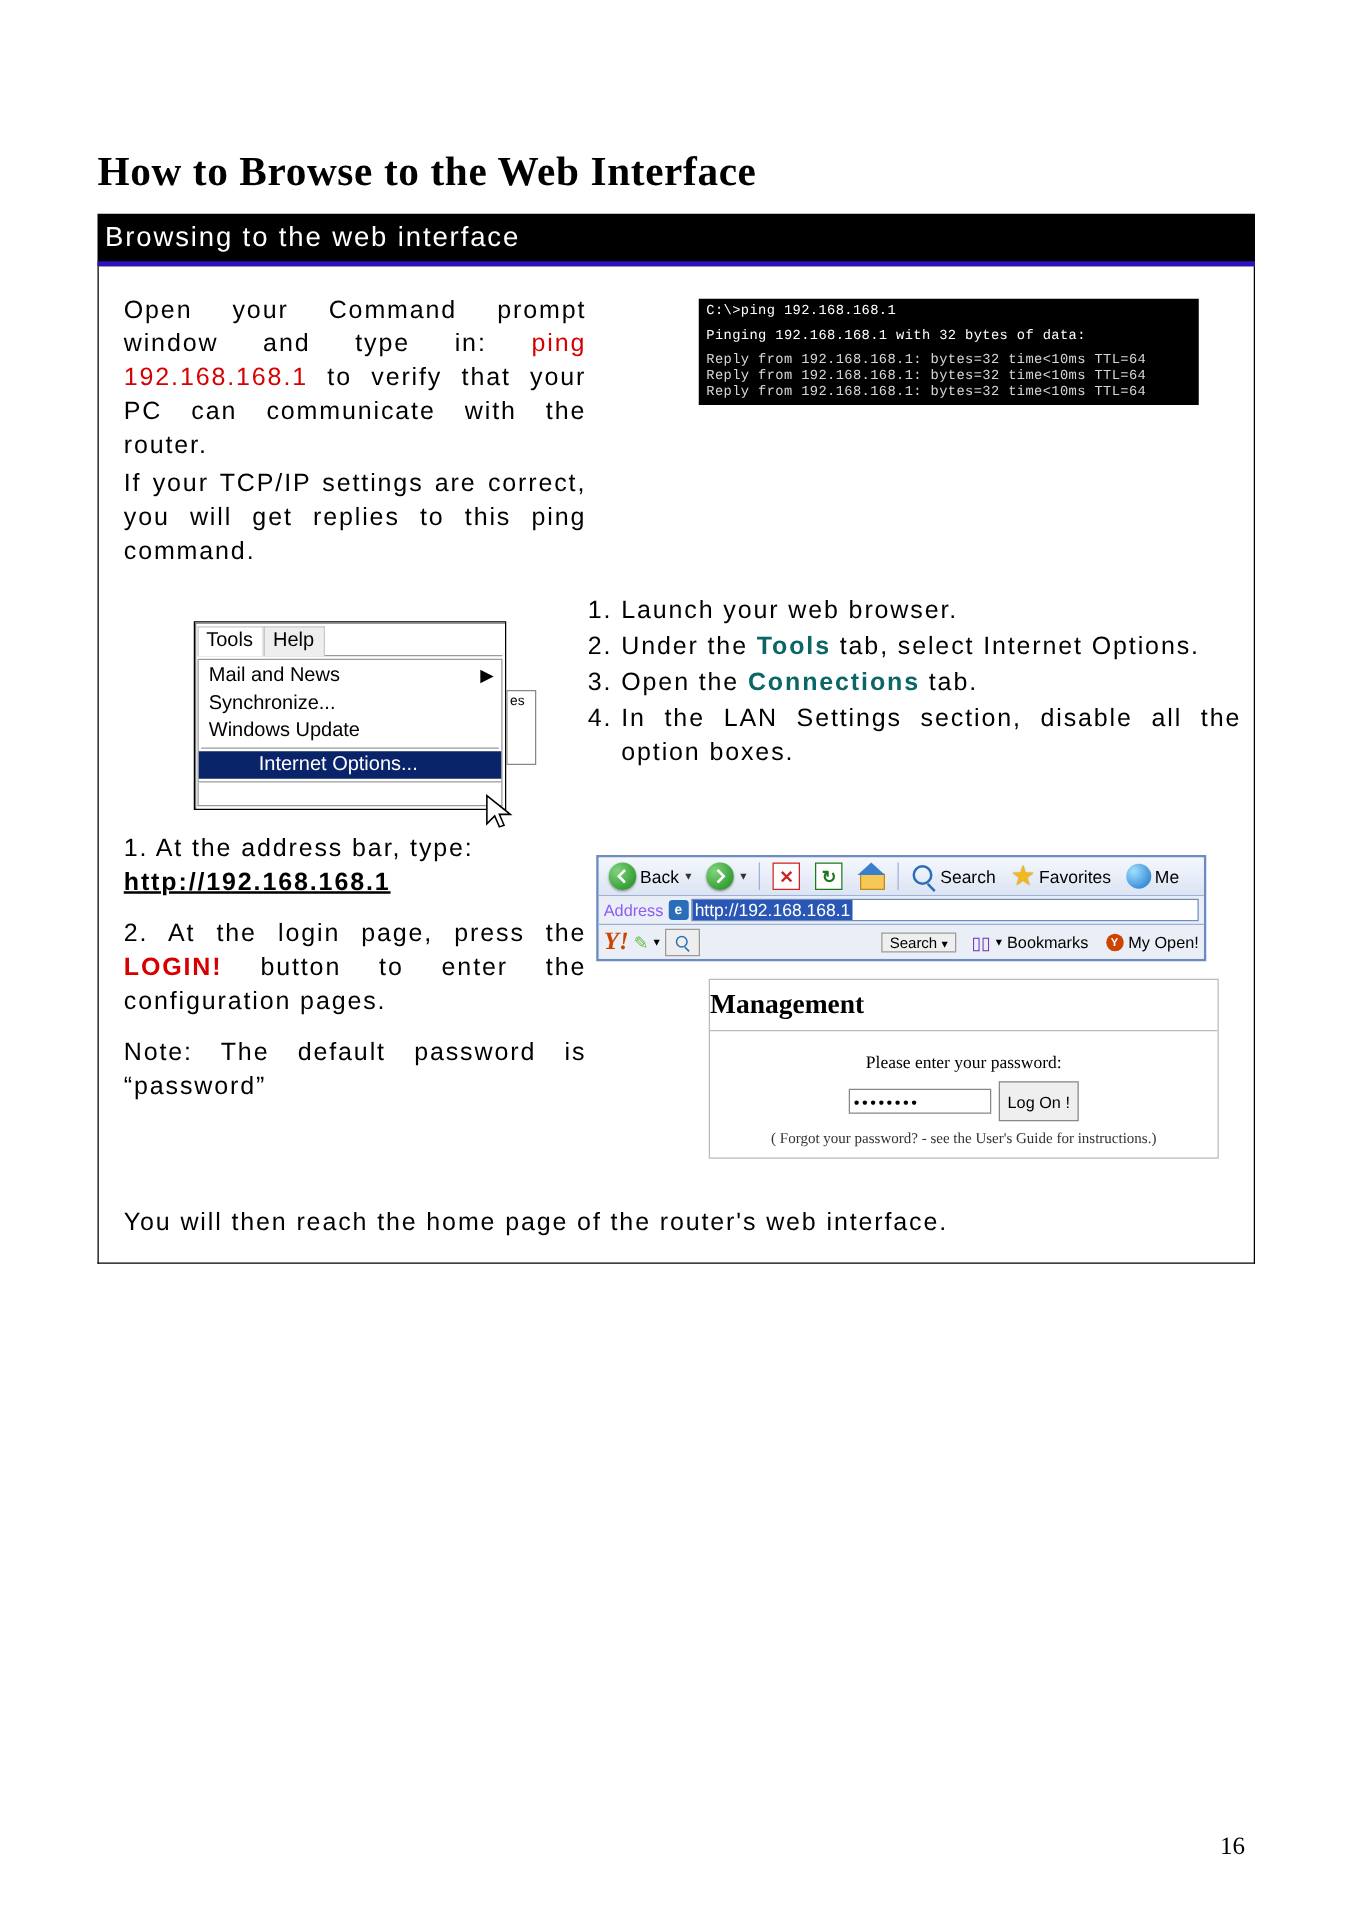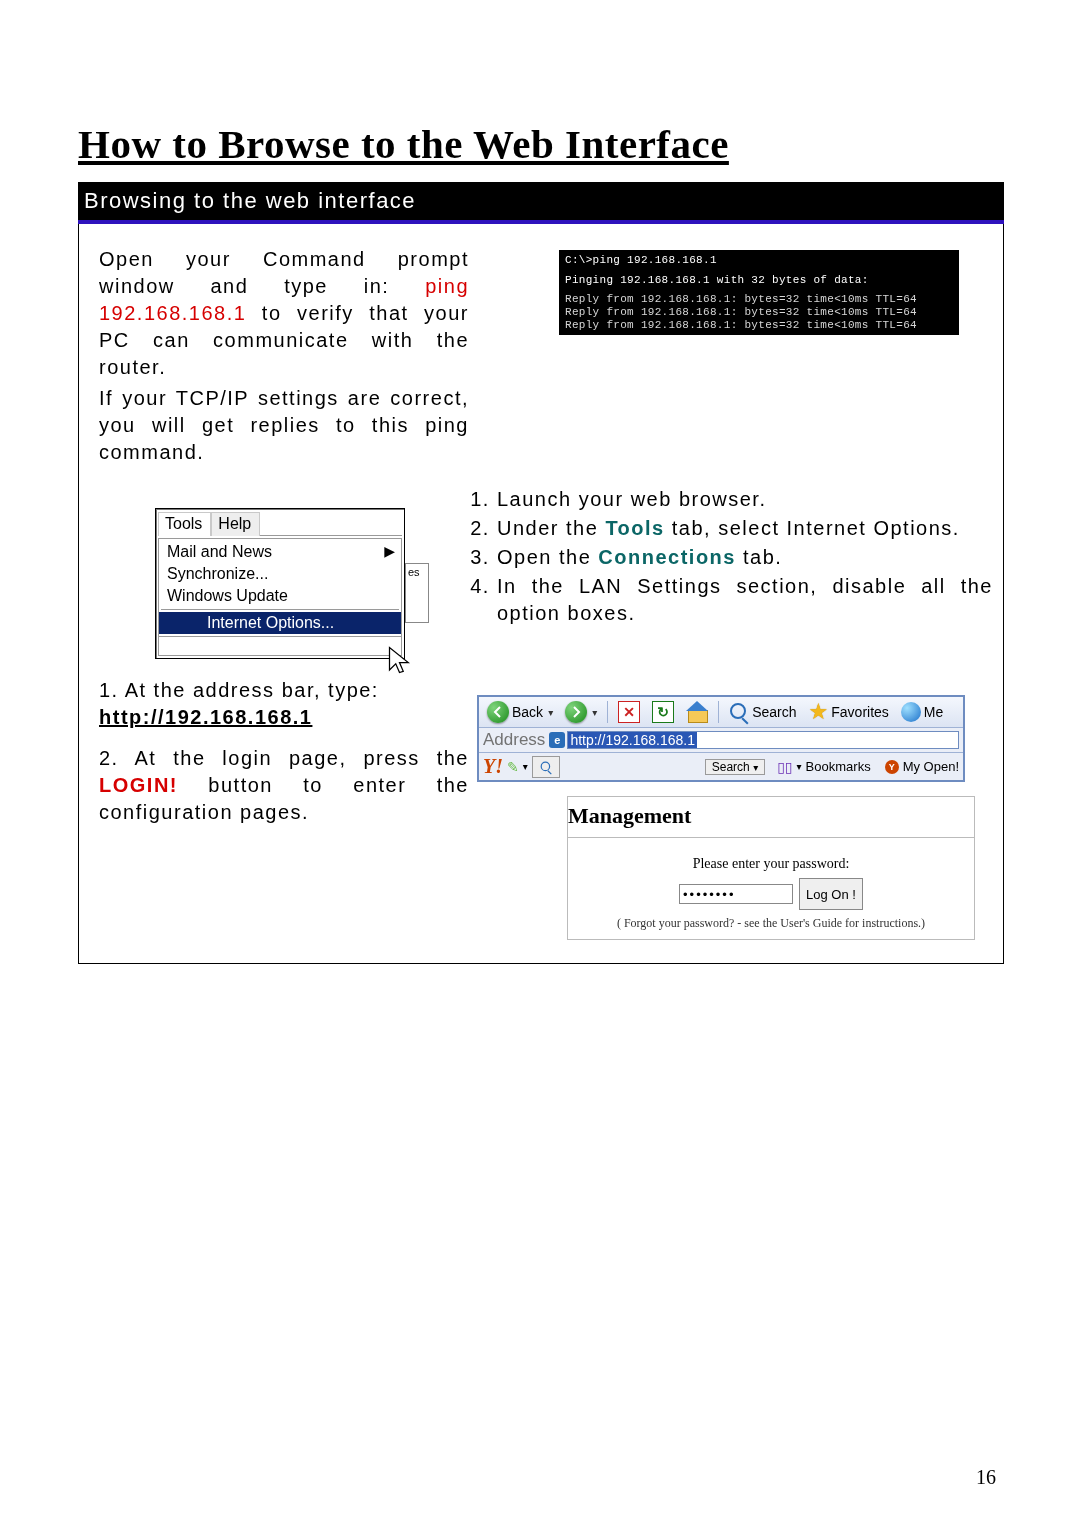--- a/index.html
+++ b/index.html
@@ -13,24 +13,23 @@
   .page {
     width: 1080px;
     height: 1533px;
     position: relative;
     box-sizing: border-box;
     padding: 120px 76px 40px 78px;
   }
   h1.title {
     font-family: "Times New Roman", Times, serif;
     font-weight: bold;
-    font-size: 41px;
+    font-size: 33px;
     margin: 0 0 14px 0;
     letter-spacing: 0.5px;
-    text-decoration: underline;
   }
   .banner {
     background: #000;
     border-bottom: 4px solid #2e12bd;
     color: #fff;
     font-size: 22px;
     letter-spacing: 1.5px;
     padding: 6px 4px 6px 6px;
     box-sizing: border-box;
   }
@@ -226,21 +225,21 @@
   }
   .caret { font-size:10px; color:#333; margin-left:2px; }
   .vsep { width:1px;height:22px;background:#9fb2d5; margin:0 2px; }
 
   .bt-row2 {
     display:flex; align-items:center;
     padding:2px 4px;
     border-bottom:1px solid #9fb2d5;
     background:#eaeef7;
   }
-  .addr-label { color:#737373; font-size:17px; margin-right:4px; }
+  .addr-label { color:#8b5cf6; font-size:13px; margin-right:4px; }
   .ie-ic {
     width:16px;height:16px;background:#2a6db8;border-radius:3px;
     display:inline-flex;align-items:center;justify-content:center;
     color:#fff;font-size:11px;font-weight:bold;margin-right:2px;
   }
   .addr-field {
     flex:1;background:#fff;border:1px solid #6e8cc0;color:#fff;
   }
   .addr-sel {
     background:#2a57b5;color:#fff;padding:0 2px;display:inline-block;
@@ -392,20 +391,21 @@
 
     <div class="row" style="margin-top:18px">
       <div class="col-left pad-left">
         <p class="para">
           <span>1. At the address bar, type: </span><br>
           <span class="u-link">http://192.168.168.1</span>
         </p>
         <p class="para" style="margin-top:14px">
           <span>2. At the login page, press the </span><span class="red" style="font-weight:600">LOGIN!</span><span> button to enter the configuration pages.</span>
         </p>
+        <p class="para" style="margin-top:14px">Note: The default password is “password”</p>
       </div>
 
       <div class="col-right">
 
         <div class="bt-wrap">
           <div class="bt-row1">
             <span class="bt-btn">
               <span class="dot g-back">
                 <svg width="12" height="12" viewBox="0 0 12 12">
                     <path d="M8 1 L3 6 L8 11" stroke="#fff" stroke-width="2" fill="none"></path>
@@ -485,18 +485,19 @@
               <input class="mgmt-pw" type="text" value="••••••••" style="">
               <button class="logon-btn">Log On !</button>
             </div>
             <div class="mgmt-note">( Forgot your password? - see the User's Guide for instructions.)</div>
           </div>
         </div>
 
       </div>
     </div>
 
+    <div class="footer-txt pad-left">You will then reach the home page of the router's web interface.</div>
 
   </div>
 
   <div class="page-num">16</div>
 
 </div>
 
 </body></html>

